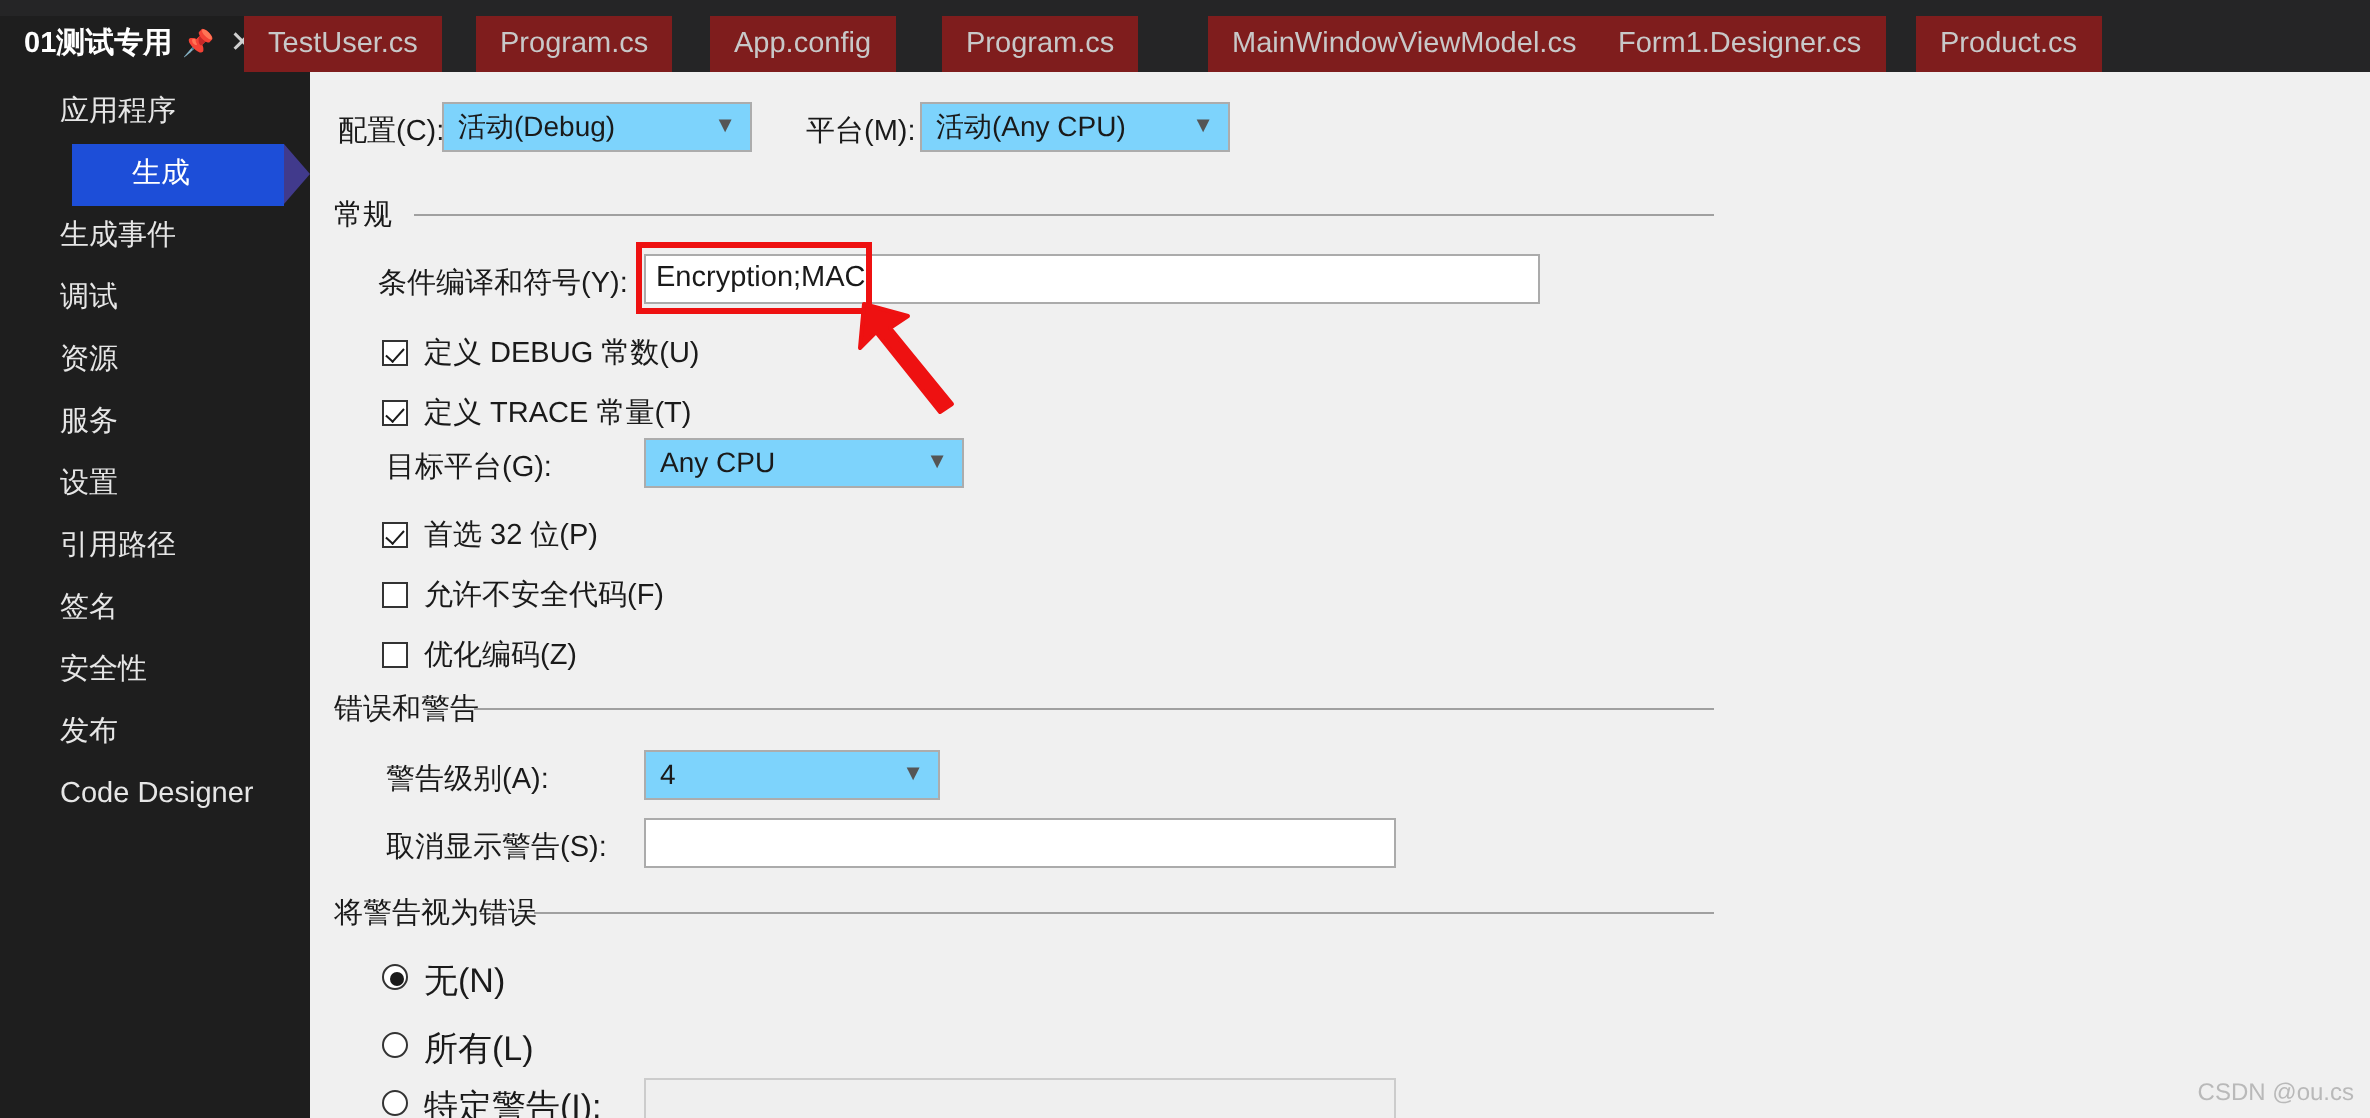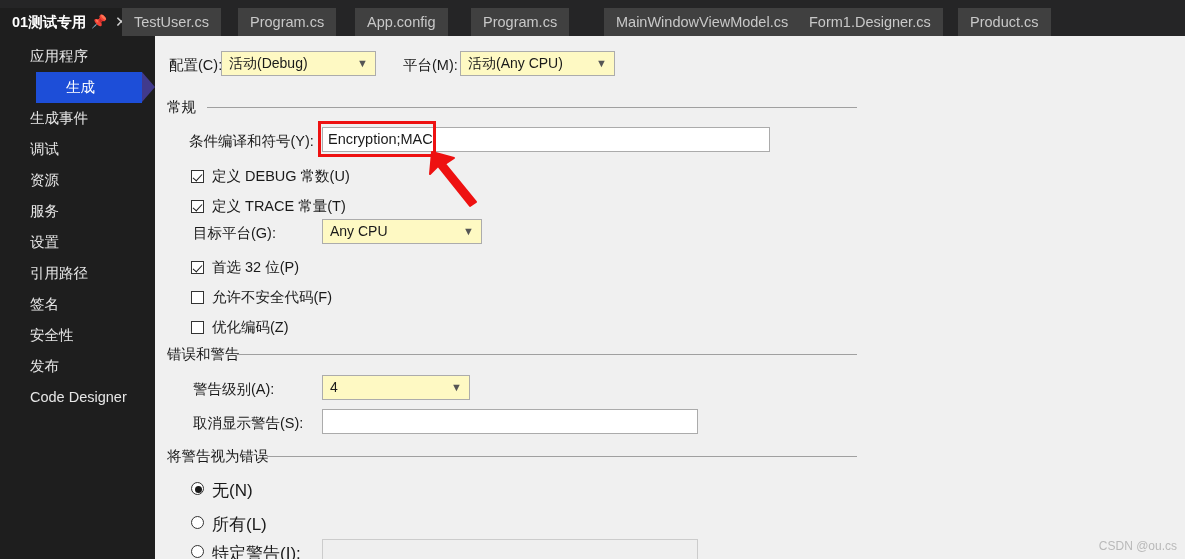--- a/index.html
+++ b/index.html
@@ -22,21 +22,21 @@
   .tabstrip {
     position: absolute;
     left: 0; top: 0;
     width: 1185px; height: 36px;
     background: #252526;
   }
   .tab {
     position: absolute;
     top: 8px;
     height: 28px;
-    background: #404040;
+    background: #7f1d1d;
     color: #c8c8c8;
     font-size: 14.5px;
     line-height: 28px;
     padding: 0 12px;
     white-space: nowrap;
     border-right: 1px solid #252526;
   }
   .tab.active {
     background: #1e1e1e;
     color: #ffffff;
@@ -98,21 +98,21 @@
   .row { position: absolute; }
   .lbl {
     color: #1a1a1a;
     font-size: 14.5px;
     white-space: nowrap;
   }
 
   
   .combo {
     position: absolute;
-    background: #fef9c3;
+    background: #7dd3fc;
     border: 1px solid #acacac;
     height: 25px;
     font-size: 14px;
     color: #1a1a1a;
     padding: 0 24px 0 7px;
     line-height: 23px;
     white-space: nowrap;
     overflow: hidden;
   }
   .combo .chev {

